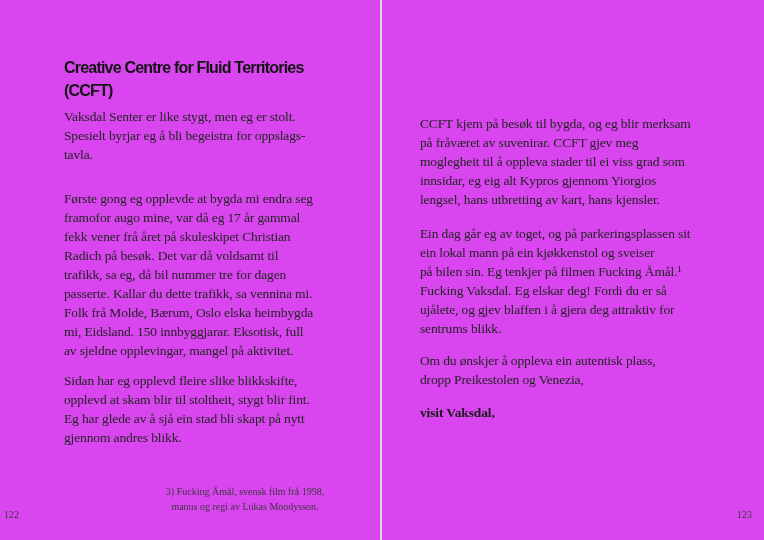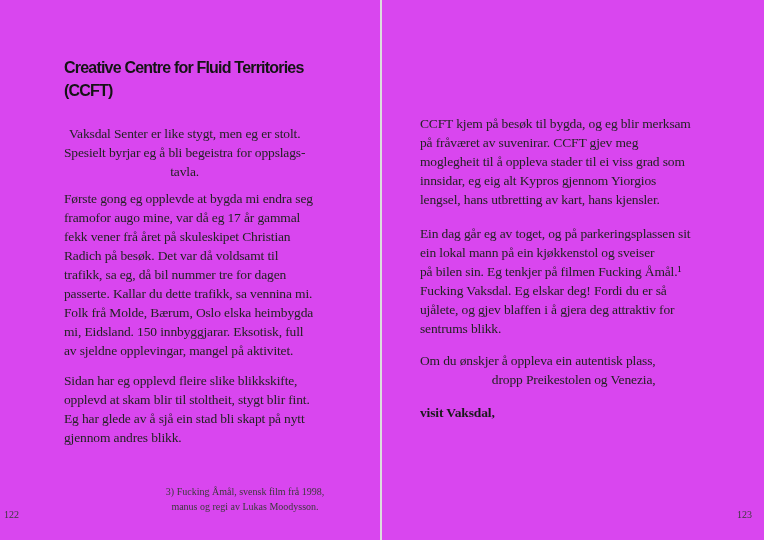--- a/index.html
+++ b/index.html
@@ -68,26 +68,26 @@
     top: 509px;
     font-size: 10px;
     color: #3a3a3a;
   }
   .page-num-left  { left: 4px; }
   .page-num-right { right: 12px; text-align: right; }
 
   
   .rp1 { top: 114px; }
   .rp2 { top: 224px; }
-  .rp3 { top: 351px; text-align: right; }
+  .rp3 { top: 351px; }
   .rp4 { top: 403px; }
   .rp5 { top: 437px; }
 
   
-  .lp1 { top: 124px; text-align: center; }
+  .lp1 { top: 107px; }
   .lp2 { top: 189px; }
   .lp3 { top: 371px; }
 </style>
 </head>
 <body>
 
 <div class="spread">
 
   <div class="page page-left">
     <h1 class="heading">Creative Centre for Fluid Territories

